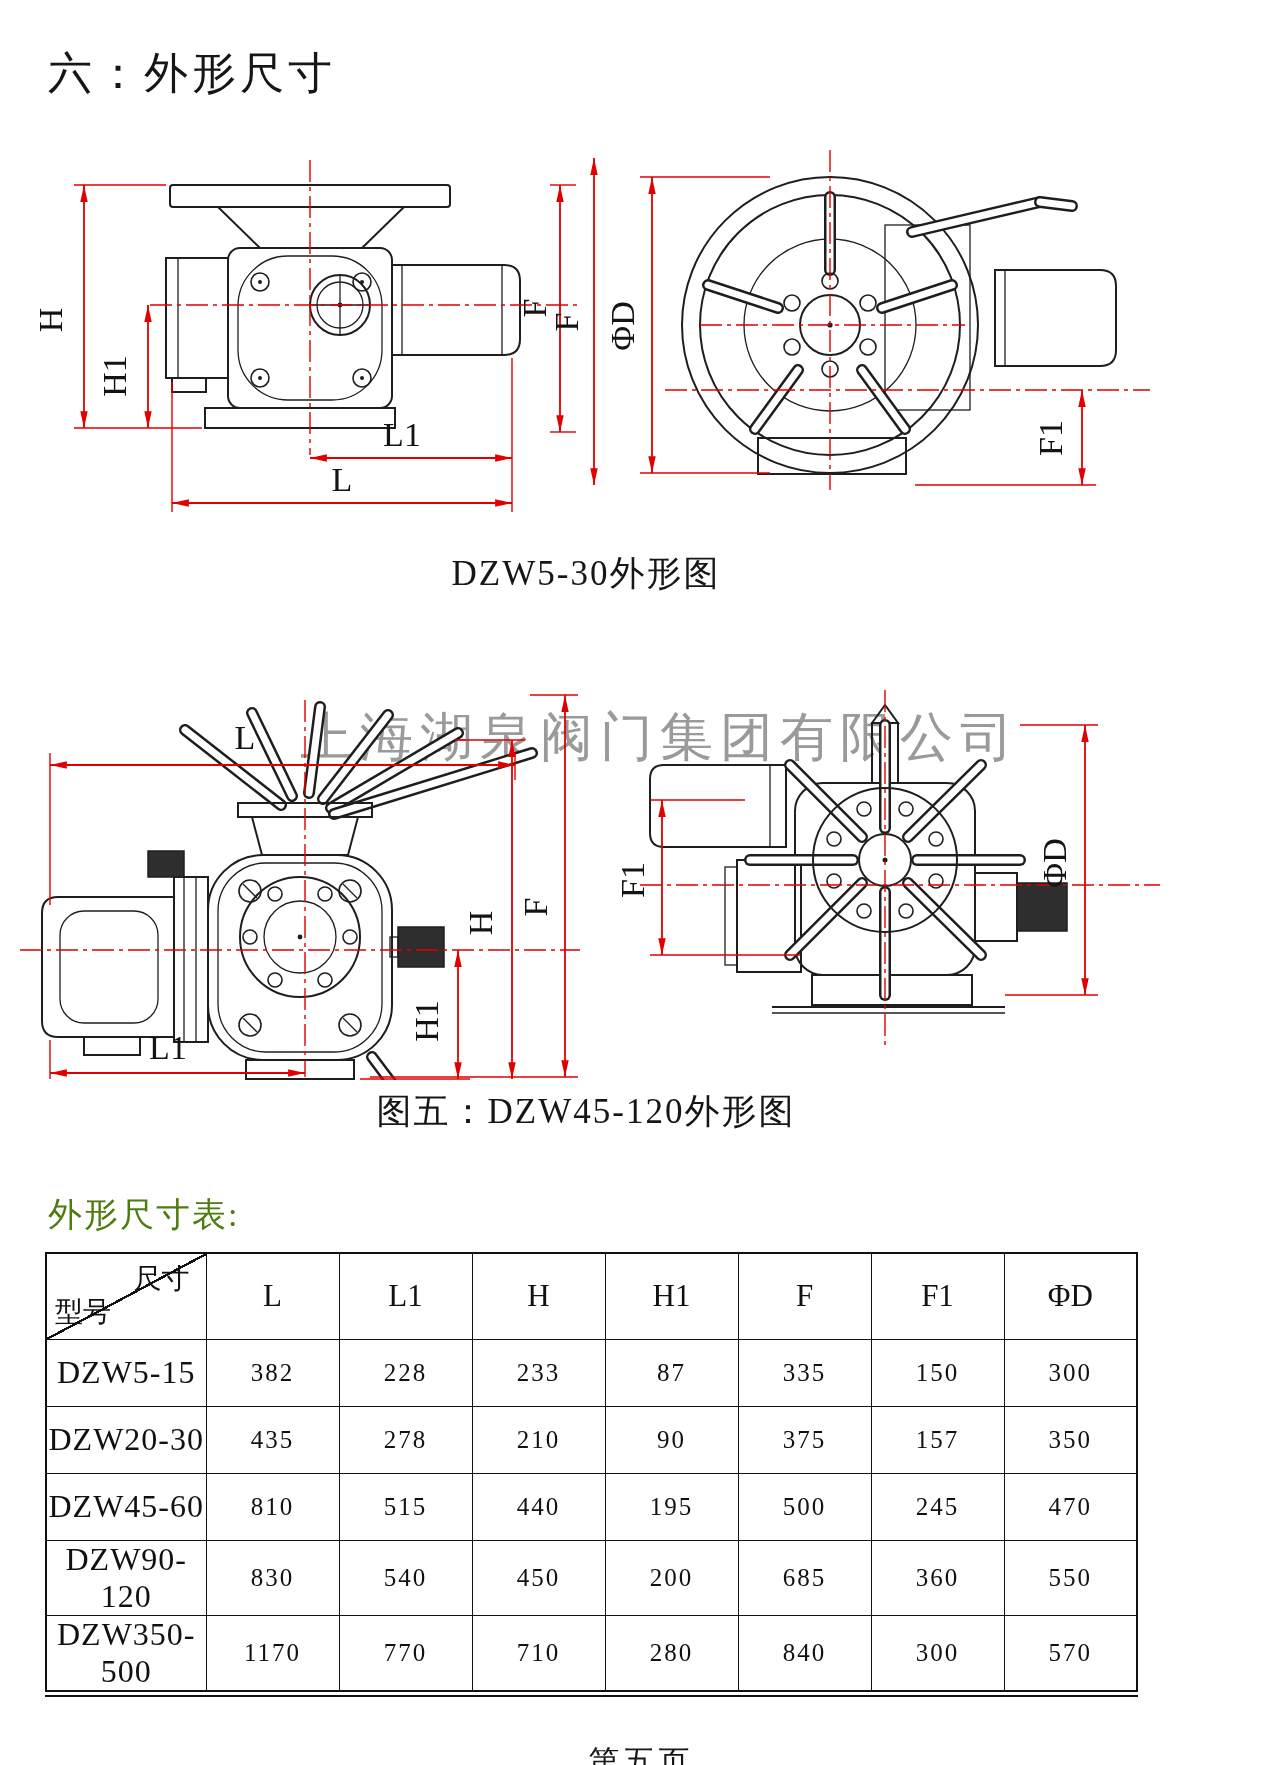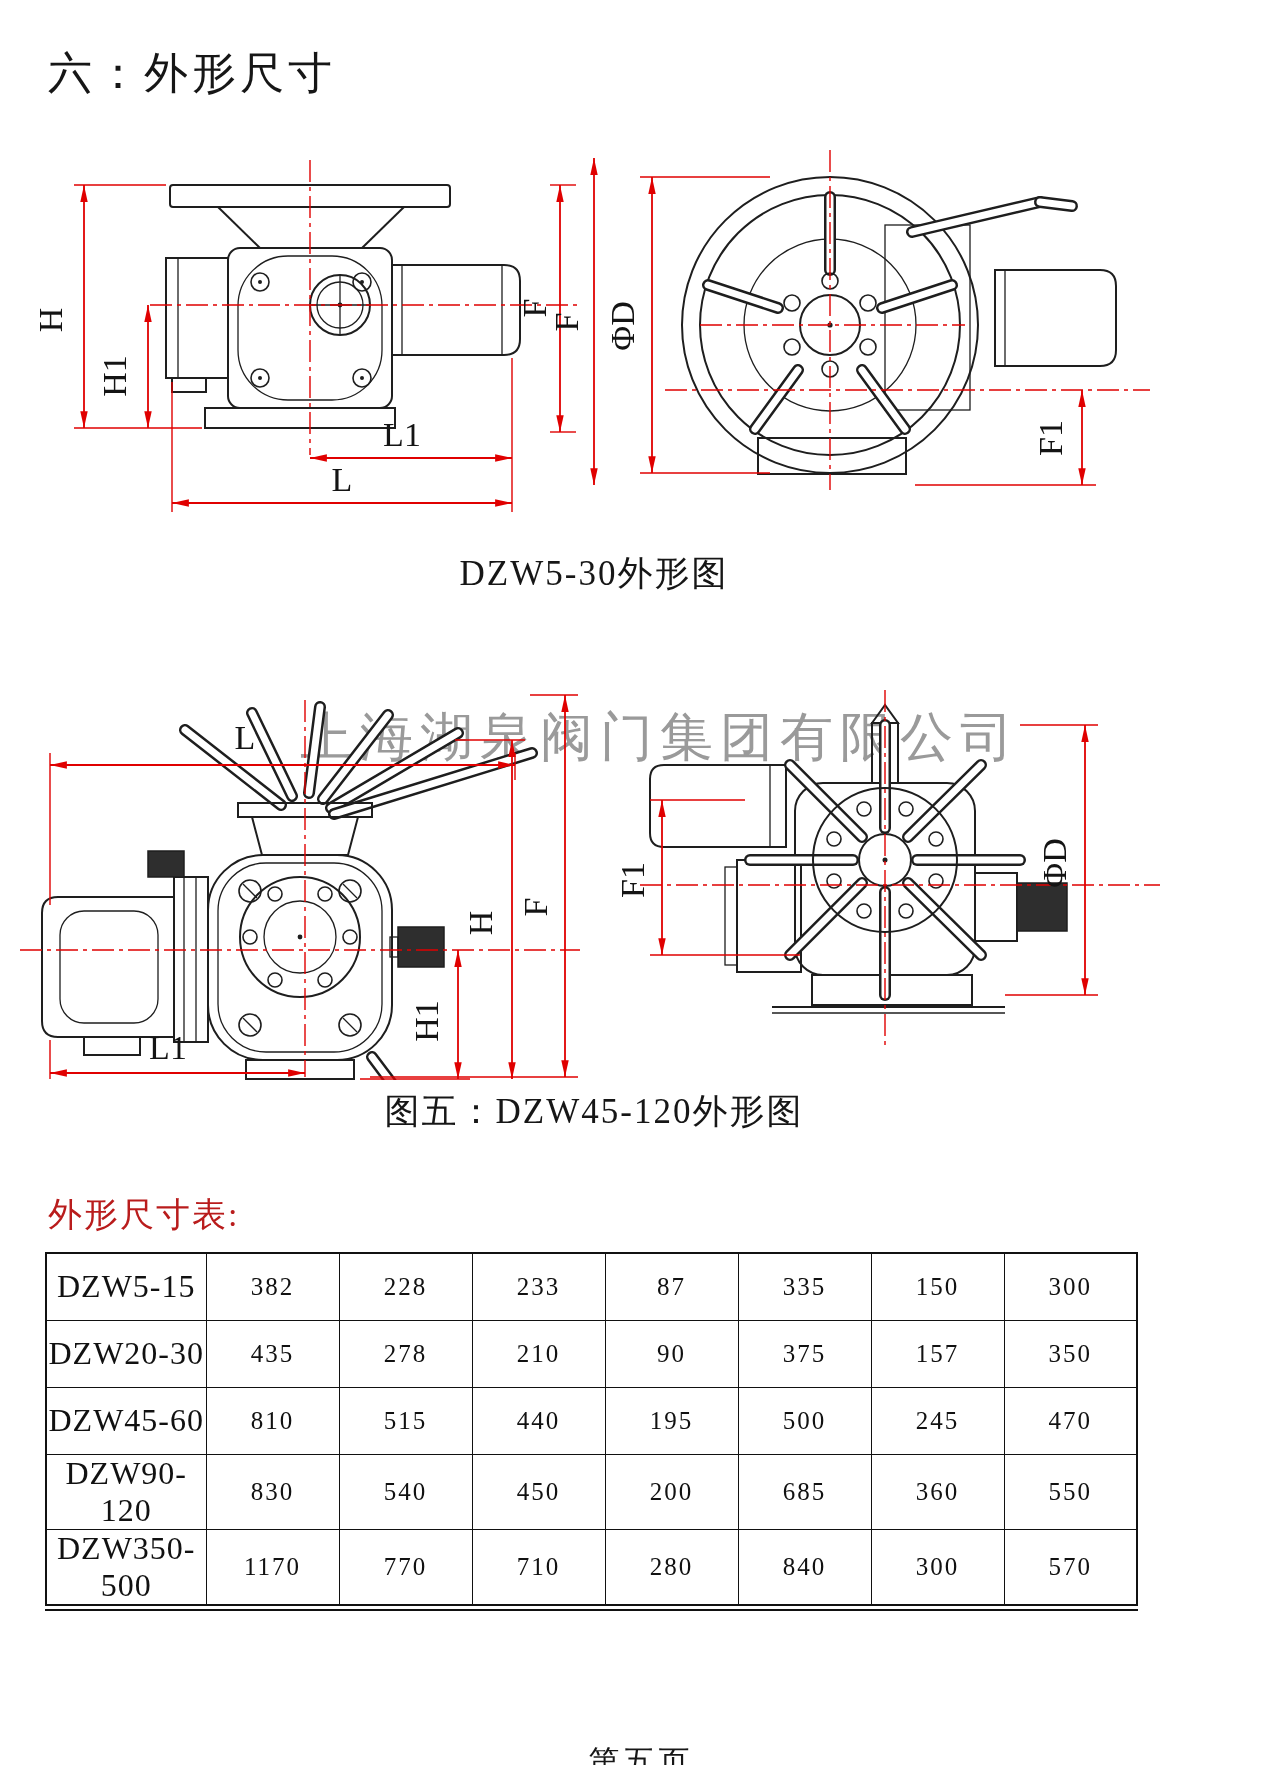--- a/index.html
+++ b/index.html
@@ -1,25 +1,25 @@
 <!DOCTYPE html>
 <html><head>
 <meta charset="utf-8">
 <style>
   html,body{margin:0;padding:0;background:#e8e8e8;}
   .page{position:relative;width:1282px;height:1765px;background:#ffffff;overflow:hidden;
         font-family:"Liberation Serif", serif;color:#111;margin:0 auto;padding-left:40px;}
   .title{position:absolute;left:48px;top:44px;font-size:44px;letter-spacing:4px;color:#161616;}
-  .caption{position:absolute;left:8px;width:1172px;text-align:center;font-size:35px;letter-spacing:2px;color:#161616;}
+  .caption{position:absolute;left:0;width:1172px;text-align:center;font-size:35px;letter-spacing:2px;color:#161616;}
   .cap1{top:550px;}
   .cap2{top:1088px;}
   .watermark{position:absolute;left:300px;top:702px;font-size:53px;letter-spacing:7px;
              color:#9a9a9a;white-space:nowrap;z-index:1;}
   .figsvg{position:absolute;left:0;z-index:2;}
-  .tabletitle{position:absolute;left:48px;top:1192px;font-size:34px;letter-spacing:2px;color:#b91c1c;}
+  .tabletitle{position:absolute;left:48px;top:1192px;font-size:34px;letter-spacing:2px;color:#4d7c0f;}
   table.dims{position:absolute;left:45px;top:1252px;border-collapse:collapse;table-layout:fixed;
              border:2.5px solid #111;border-bottom:7px double #111;background:#fff;}
   table.dims th,table.dims td{border:1.7px solid #111;font-weight:normal;text-align:center;
              vertical-align:middle;padding:0;font-family:"Liberation Serif", serif;}
   tr.hdr{height:86px;}
   tr.datarow{height:67px;}
   th.colhead{font-size:31px;}
   td.modelcell{font-size:32px;letter-spacing:1px;}
   td.valuecell{font-size:25px;letter-spacing:2px;margin-left:19px;}
   td.cornercell{position:relative;
@@ -311,20 +311,33 @@
       <col style="width:160px">
         <col style="width:133px">
         <col style="width:133px">
         <col style="width:133px">
       <col style="width:133px">
         <col style="width:133px">
         <col style="width:133px">
         <col style="width:133px">
     </colgroup>
     <tbody>
+      <tr class="hdr">
+        <td class="cornercell">
+          <span class="corner-top">尺寸</span>
+          <span class="corner-bottom">型号</span>
+        </td>
+        <th class="colhead">L</th>
+        <th class="colhead">L1</th>
+        <th class="colhead">H</th>
+        <th class="colhead">H1</th>
+        <th class="colhead">F</th>
+        <th class="colhead">F1</th>
+        <th class="colhead">ΦD</th>
+      </tr>
       <tr class="datarow">
         <td class="modelcell">DZW5-15</td>
         <td class="valuecell">382</td>
         <td class="valuecell">228</td>
         <td class="valuecell">233</td>
         <td class="valuecell">87</td>
         <td class="valuecell">335</td>
         <td class="valuecell">150</td>
         <td class="valuecell">300</td>
       </tr>

